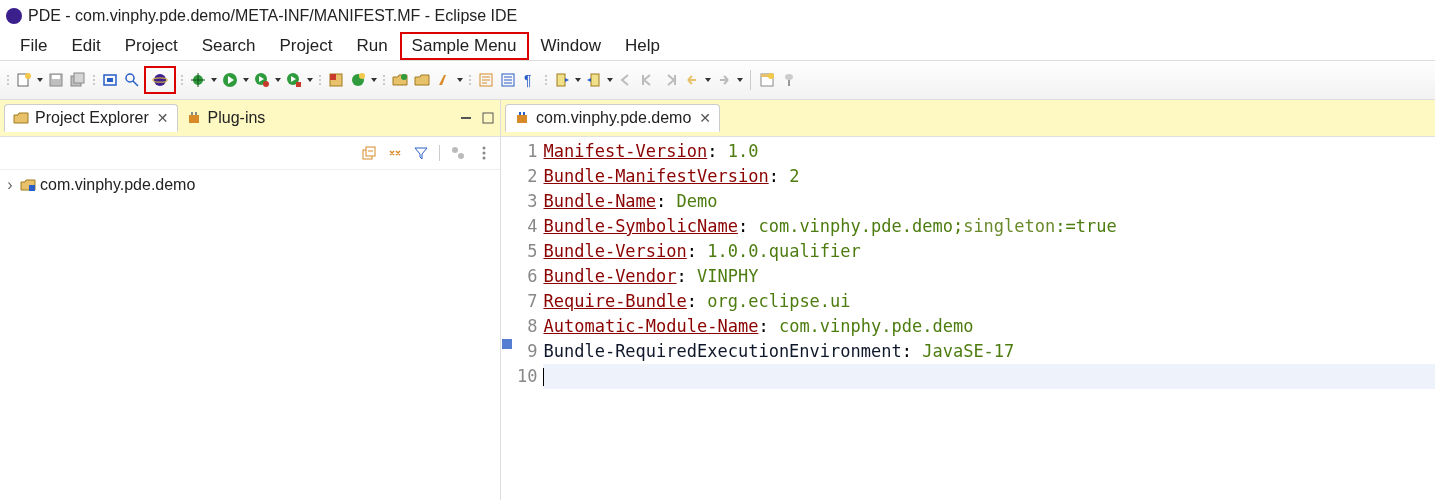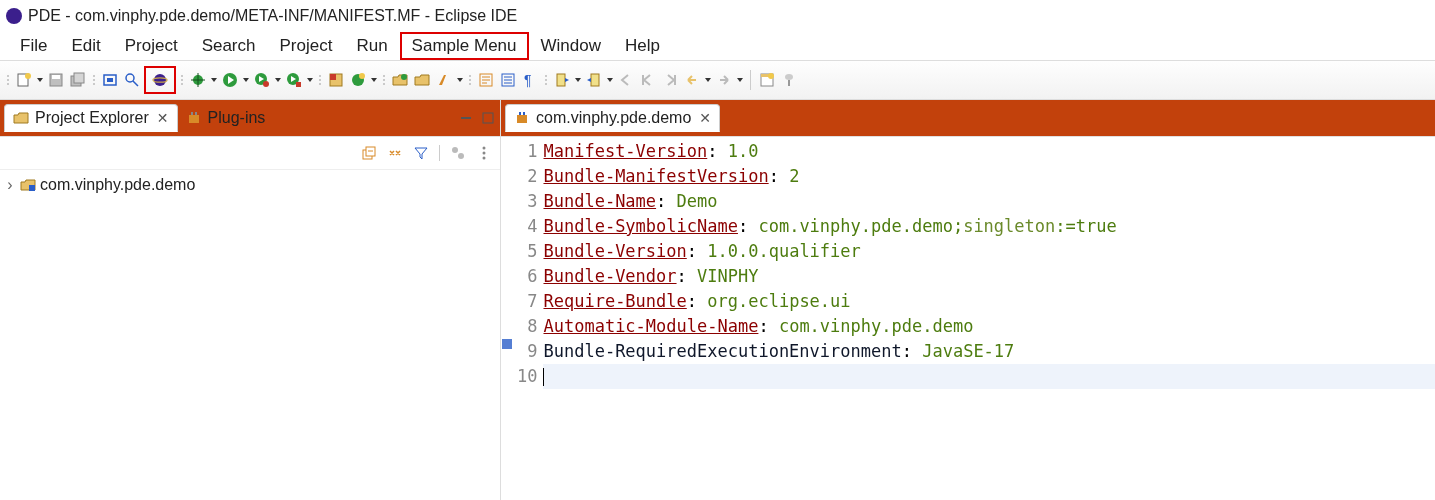--- a/index.html
+++ b/index.html
@@ -14,21 +14,21 @@
   .tbtn{width:20px;height:20px;display:flex;align-items:center;justify-content:center;position:relative;}
   .tbtn svg{width:16px;height:16px;}
   .tdrop{width:8px;height:20px;display:flex;align-items:center;justify-content:center;}
   .tdrop::after{content:"";border-left:3px solid transparent;border-right:3px solid transparent;border-top:4px solid #333;}
   .tsep{width:1px;height:20px;background:#ccc;margin:0 4px;}
   .dotsep{display:flex;flex-direction:column;gap:2px;margin:0 3px;}
   .dotsep span{width:2px;height:2px;background:#bbb;border-radius:50%;}
   .toolbar .boxed{border:2px solid #d00;padding:2px 4px;}
   .main{display:flex;height:calc(500px - 28px - 28px - 34px);}
   .left{width:500px;border-right:1px solid #ddd;display:flex;flex-direction:column;}
-  .tabrow{display:flex;align-items:center;height:32px;padding:2px 4px;background:#c2410c;border-bottom:1px solid #e0e0e0;}
+  .tabrow{display:flex;align-items:center;height:32px;padding:2px 4px;background:#fef9c3;border-bottom:1px solid #e0e0e0;}
   .tab{display:flex;align-items:center;padding:4px 8px;font-size:16px;gap:6px;}
   .tab.active{background:#fff;border:1px solid #ccc;border-bottom:1px solid #fff;border-radius:4px 4px 0 0;}
   .tab .close{font-size:14px;color:#555;margin-left:2px;}
   .tabspace{flex:1;}
   .smicon{width:16px;height:16px;}
   .explorer-tools{display:flex;align-items:center;justify-content:flex-end;height:28px;padding:2px 8px;gap:10px;border-bottom:1px solid #eee;}
   .tree{padding:6px 4px;font-size:16px;}
   .tree .row{display:flex;align-items:center;gap:4px;}
   .tree .twist{width:12px;text-align:center;color:#666;}
   .right{flex:1;display:flex;flex-direction:column;}

